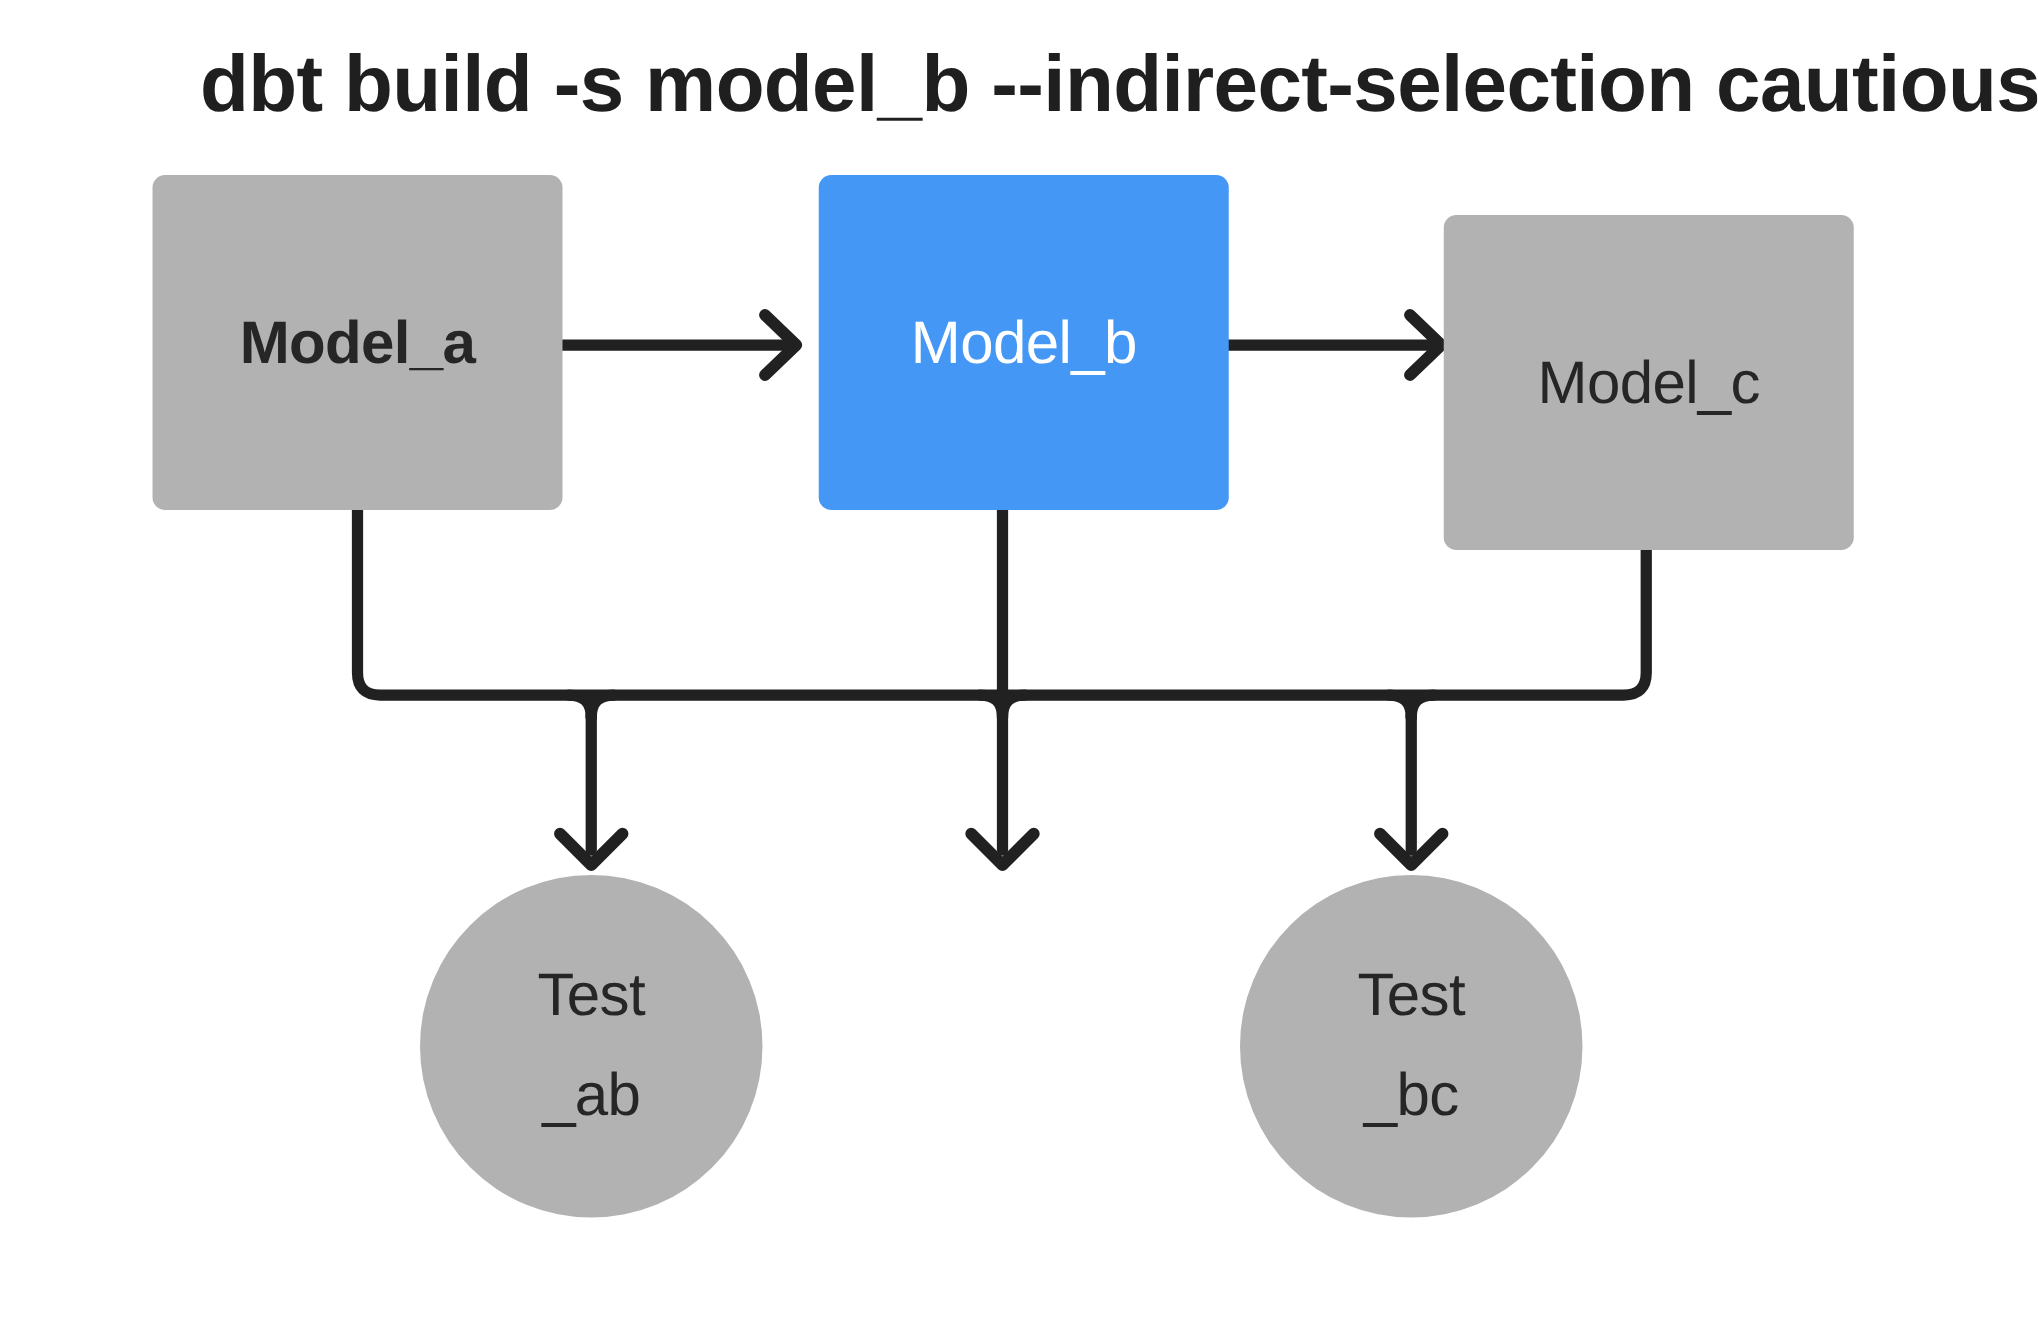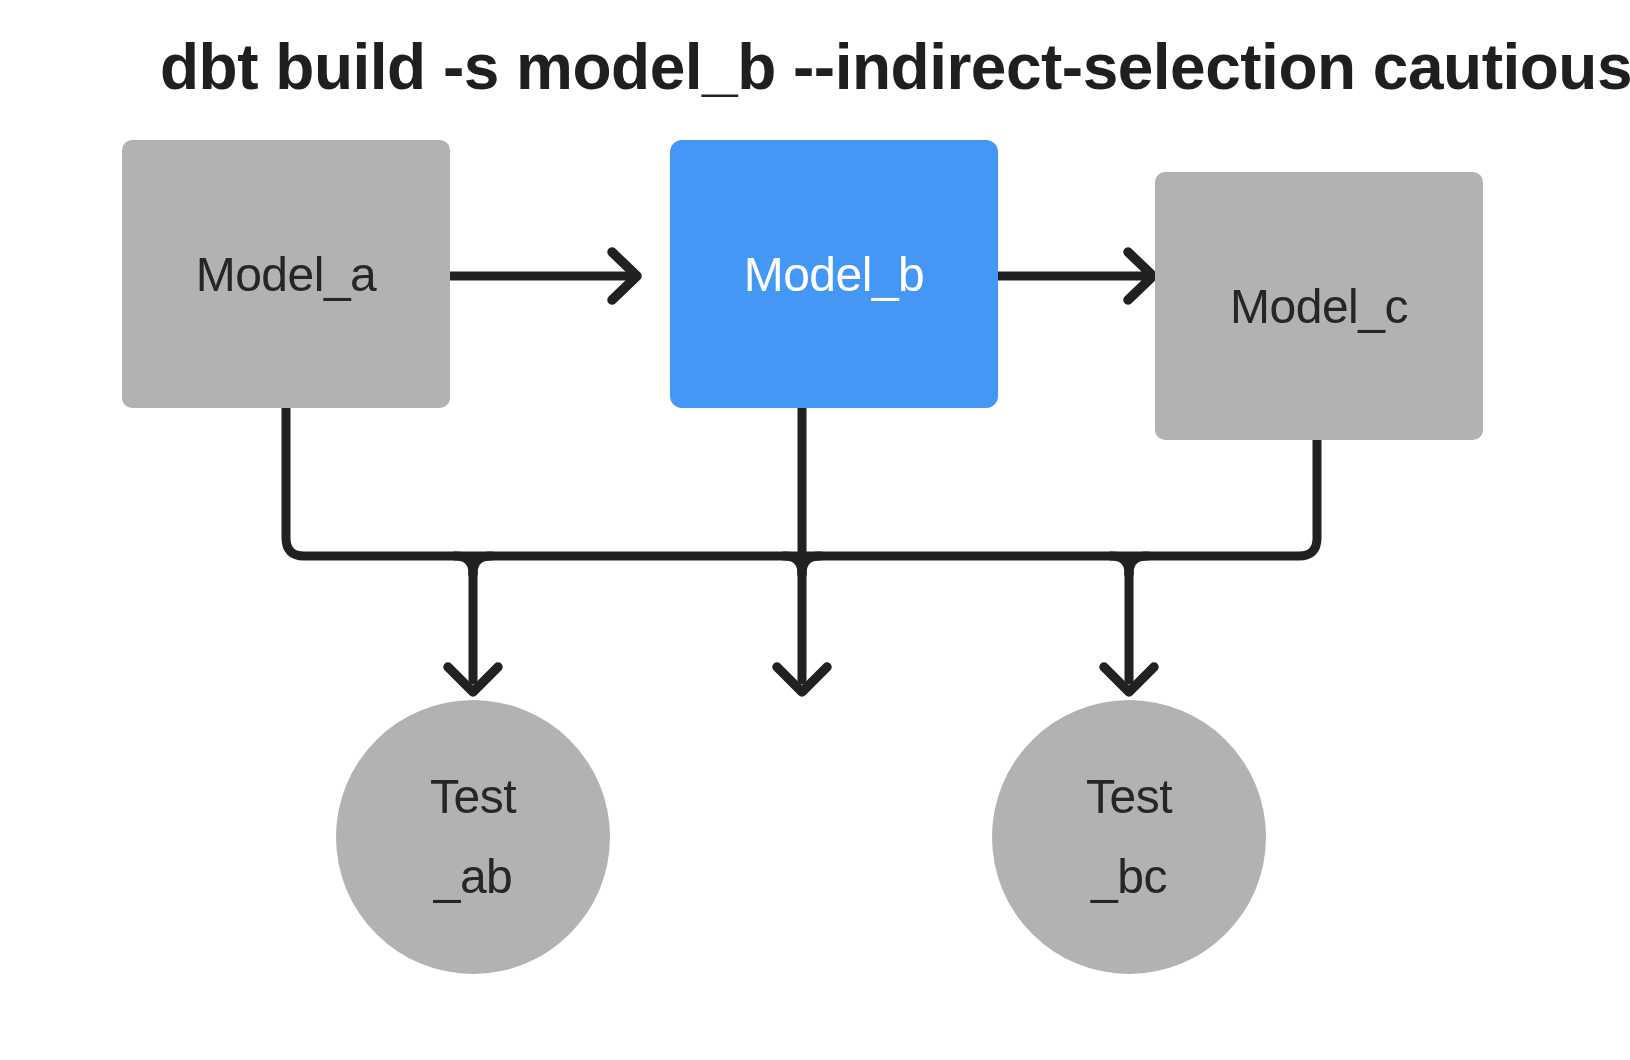--- a/index.html
+++ b/index.html
@@ -54,22 +54,22 @@
     justify-content: center;
     font-size: 48px;
     font-weight: 500;
     color: var(--text-dark, #262626);
     letter-spacing: -0.5px;
   }
   .model-node.selected {
     background: var(--selected-blue, #4597f5);
     color: var(--text-light, #ffffff);
   }
-  .model-a { left: 122px; }
-  .model-b { left: 670px; border-radius: 12px; }
+  .model-a { left: 122px; font-weight: bold; }
+  .model-b { left: 655px; }
   .model-c { left: 1155px; margin-top: 32px; }
   .test-node {
     position: absolute;
     top: 700px;
     width: 274px;
     height: 274px;
     border-radius: 50%;
     background: var(--node-gray, #b3b2b2);
     display: flex;
     flex-direction: column;

